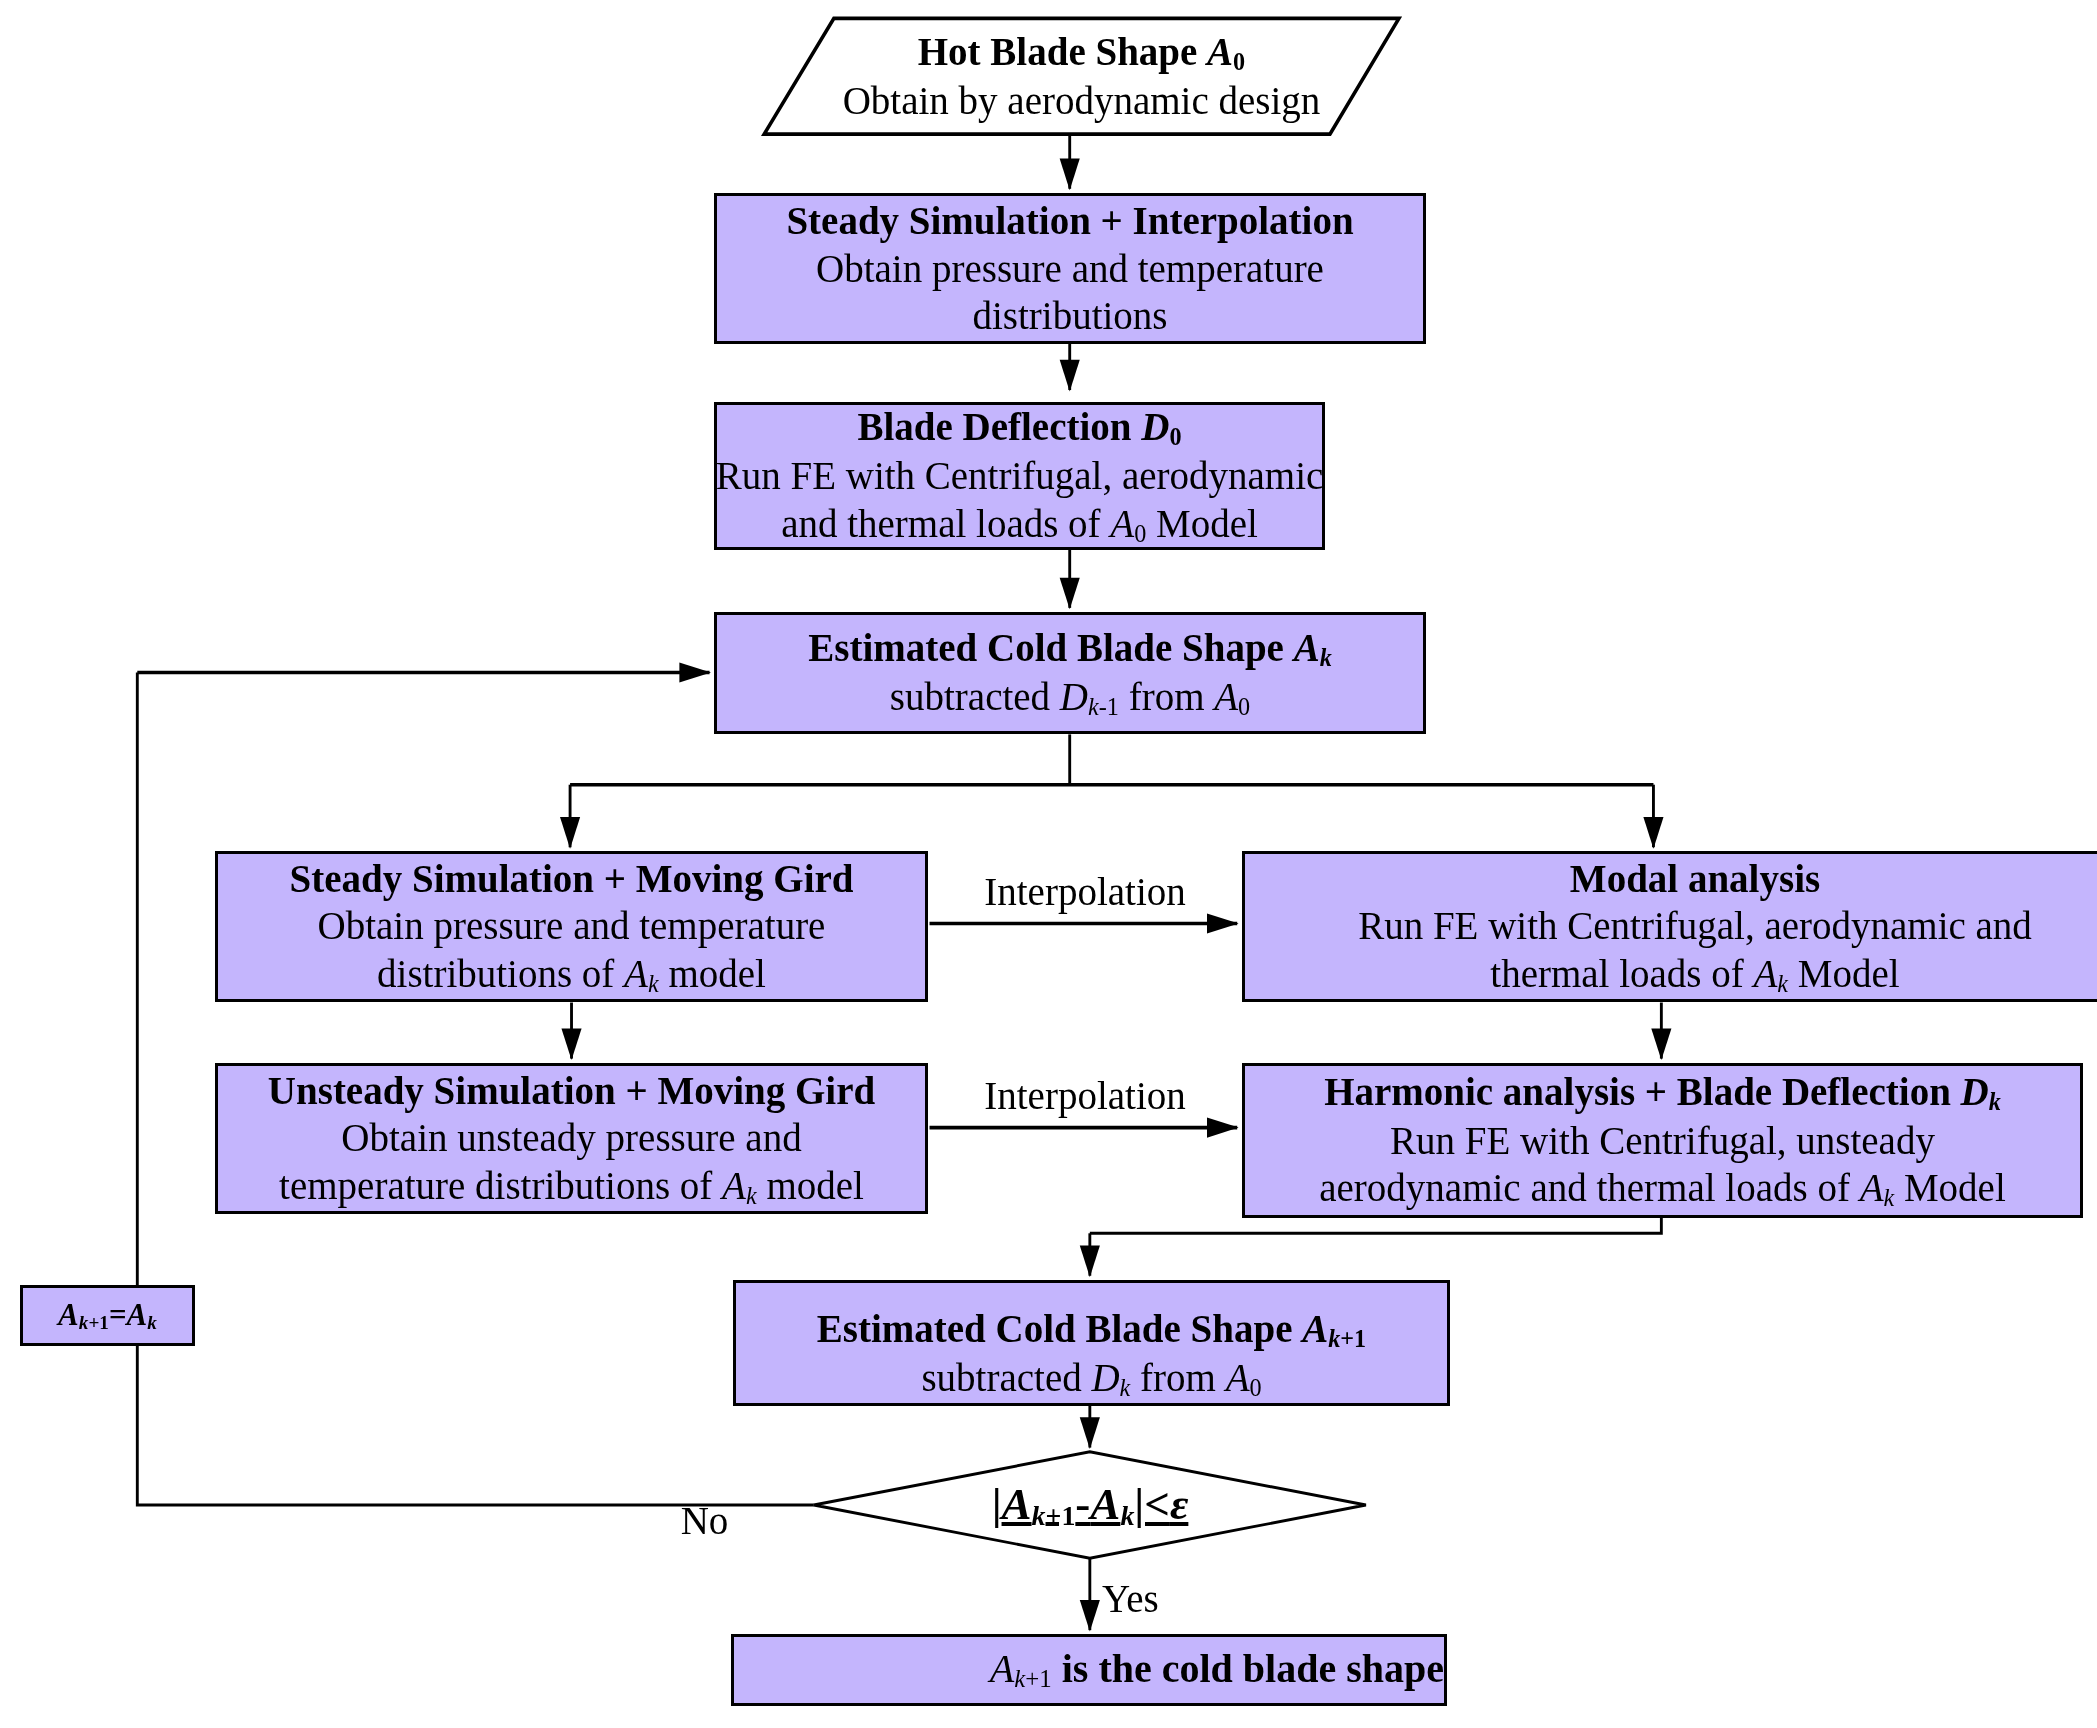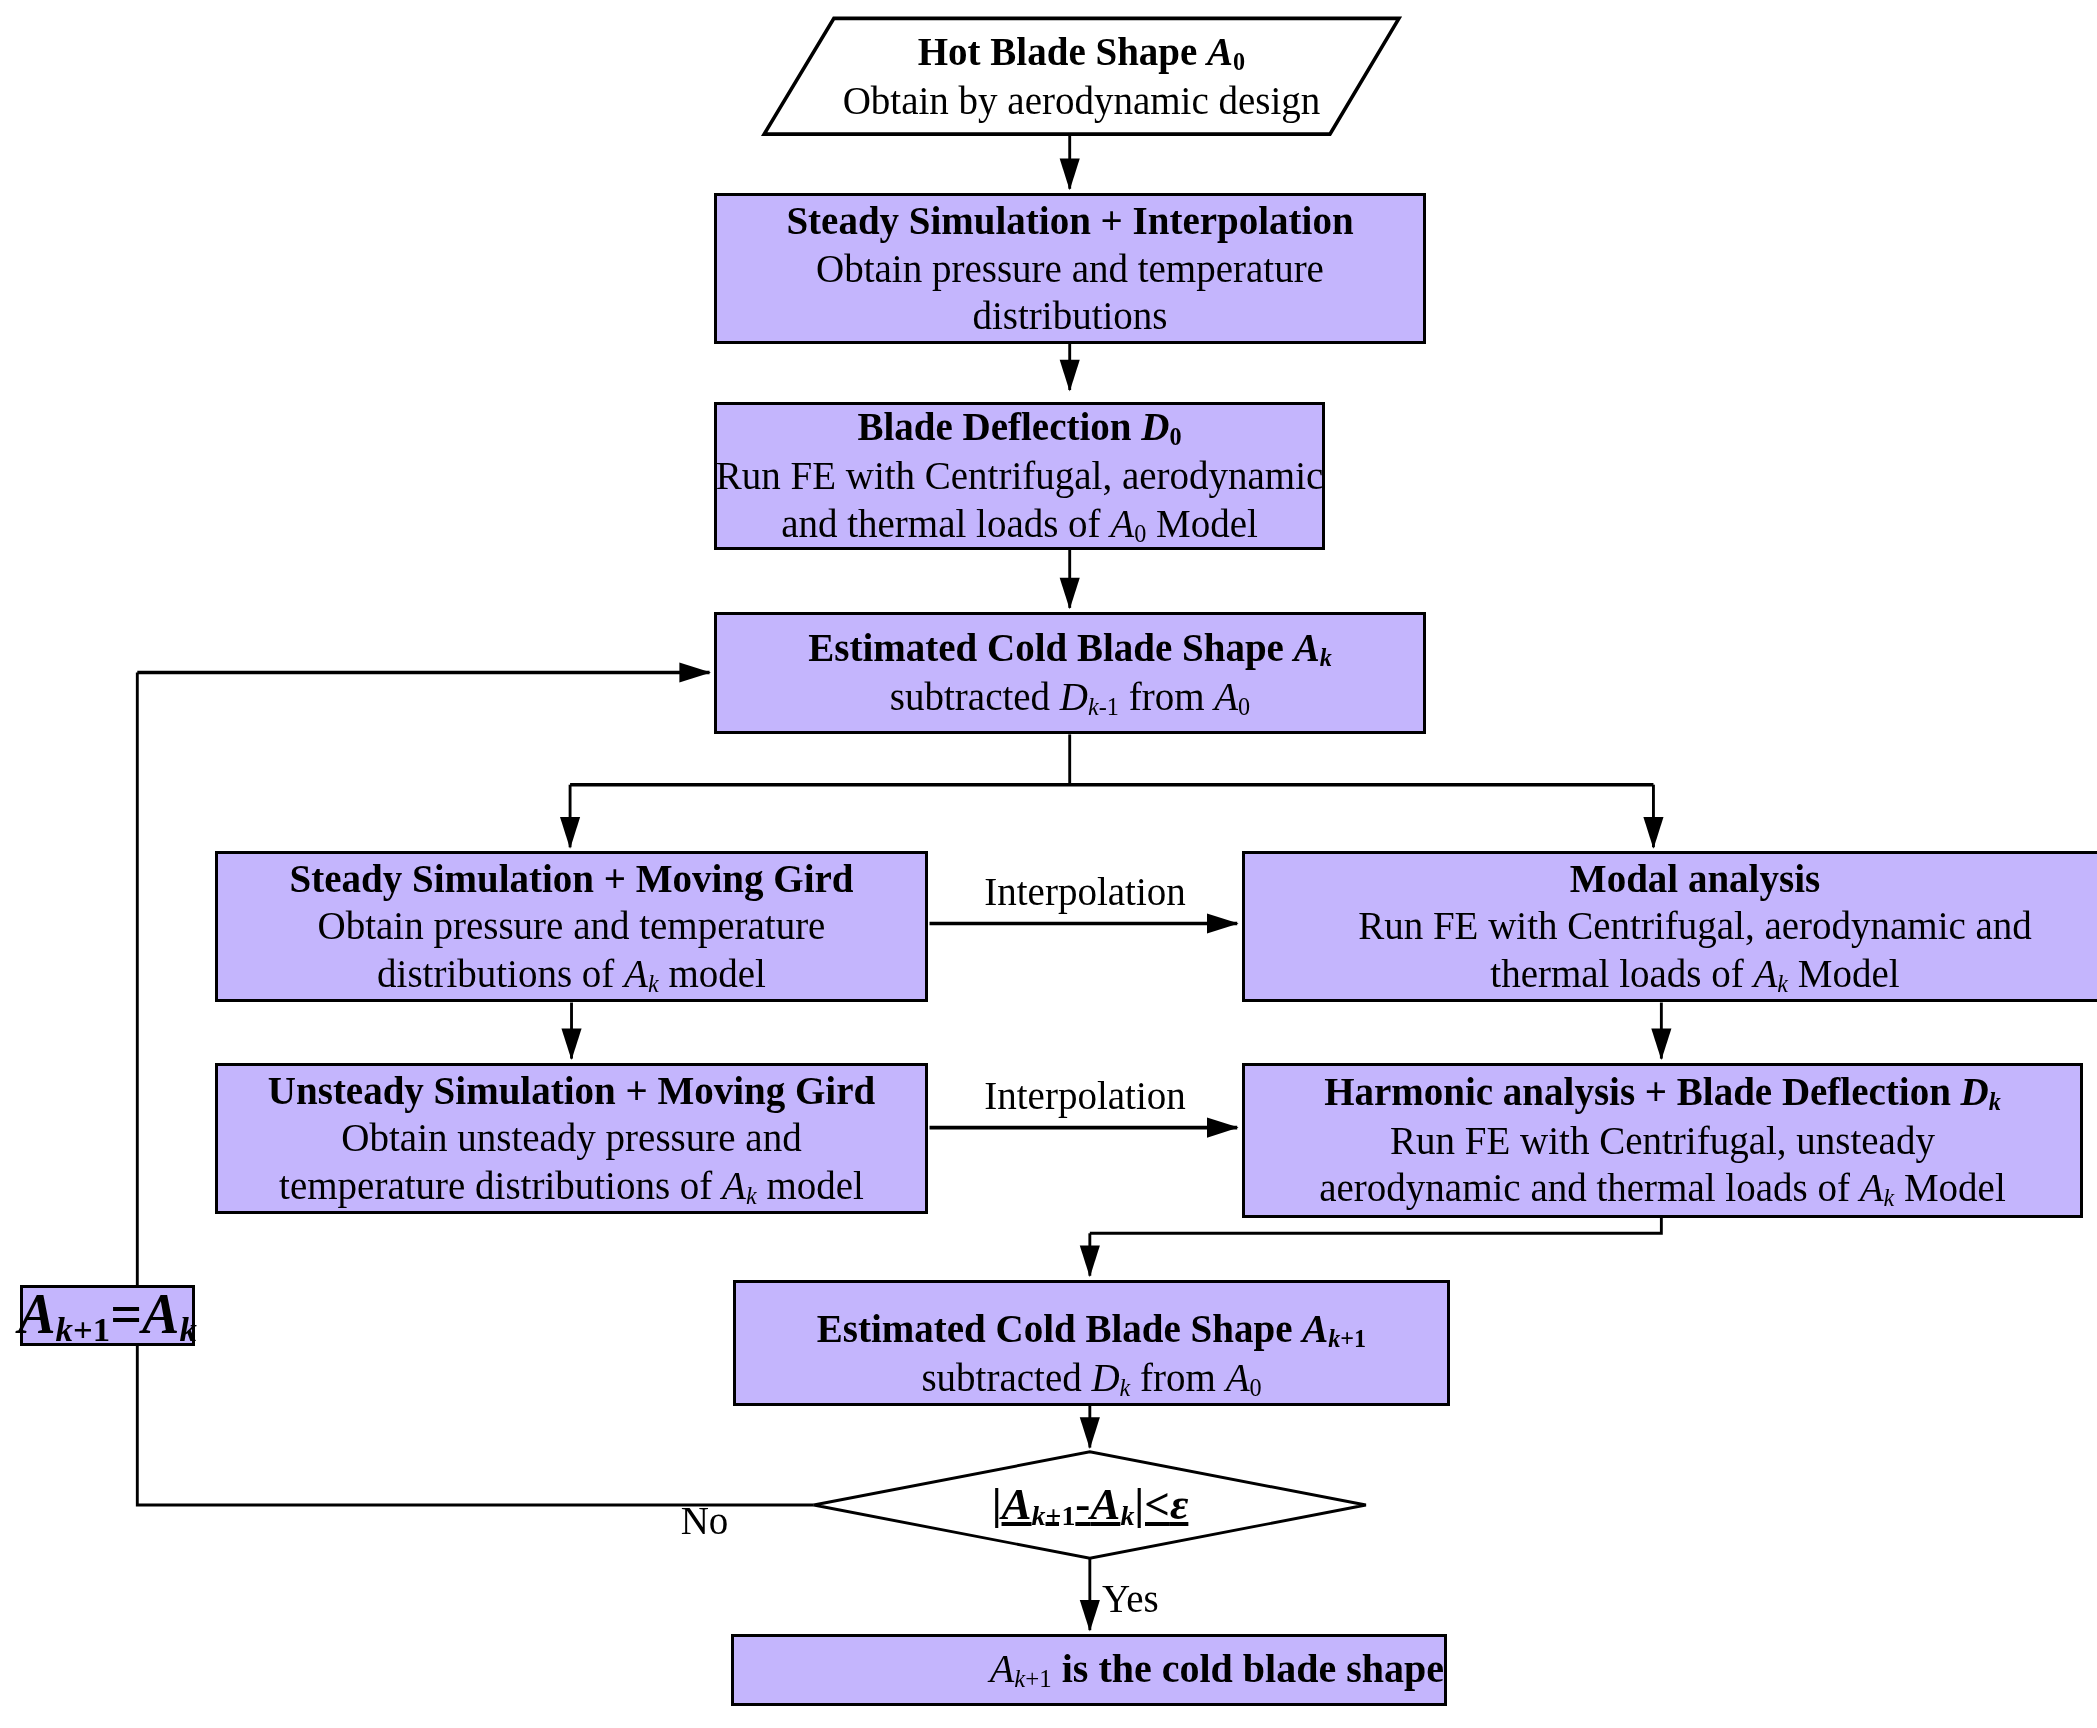--- a/index.html
+++ b/index.html
@@ -16,21 +16,21 @@
     position:absolute;display:flex;flex-direction:column;justify-content:center;align-items:center;z-index:3;
   }
   .tline{font-size:39px;line-height:1.22;white-space:nowrap;text-align:center;}
   .lbl{position:absolute;font-size:39px;line-height:1.2;z-index:2;text-align:center;white-space:nowrap;}
   
   .sg{display:inline;}
   .sg.b,.sg.bi,.sg.bsub,.sg.bsubi{font-weight:bold;}
   .sg.i,.sg.bi,.sg.subi,.sg.bsubi{font-style:italic;}
   .sg.sub,.sg.subi,.sg.bsub,.sg.bsubi{font-size:0.62em;vertical-align:-0.22em;}
   #decision-text .tline{font-size:45px;}
-  #box-assign .tline{font-size:56px;font-family:Liberation Serif, serif;}
+  #box-assign .tline{font-size:31px;font-family:Liberation Serif, serif;}
   #box-final .tline{font-size:40px;}
 </style>
 </head>
 <body>
 
 <div id="canvas">
 
   <svg id="connector-layer" width="2097" height="1729" viewBox="0 0 2917 2404" xmlns="http://www.w3.org/2000/svg">
     <defs>
       <marker id="ah" markerUnits="userSpaceOnUse" markerWidth="48" markerHeight="32" refX="44" refY="16" orient="auto">

